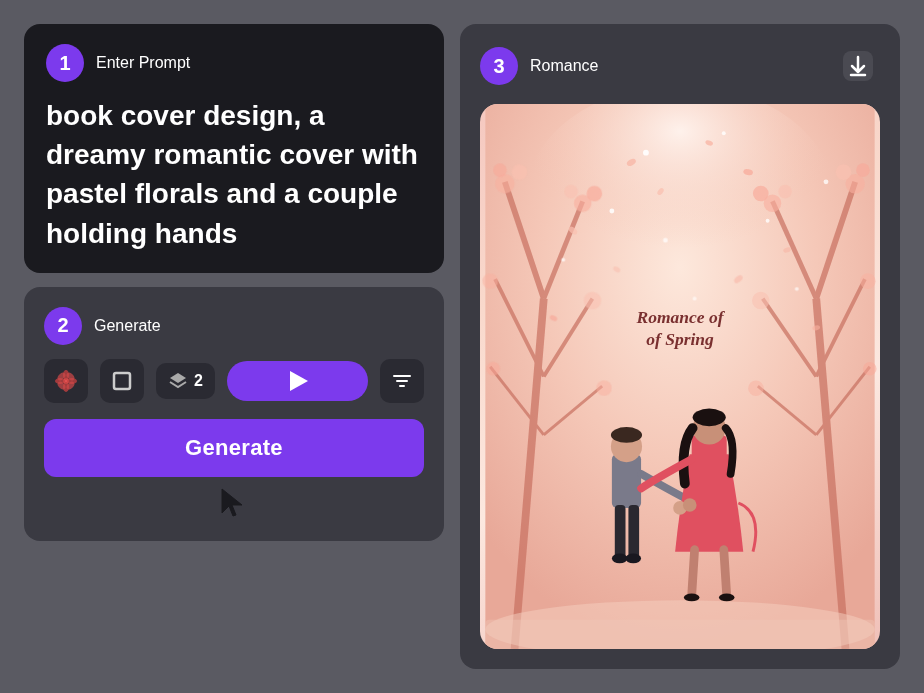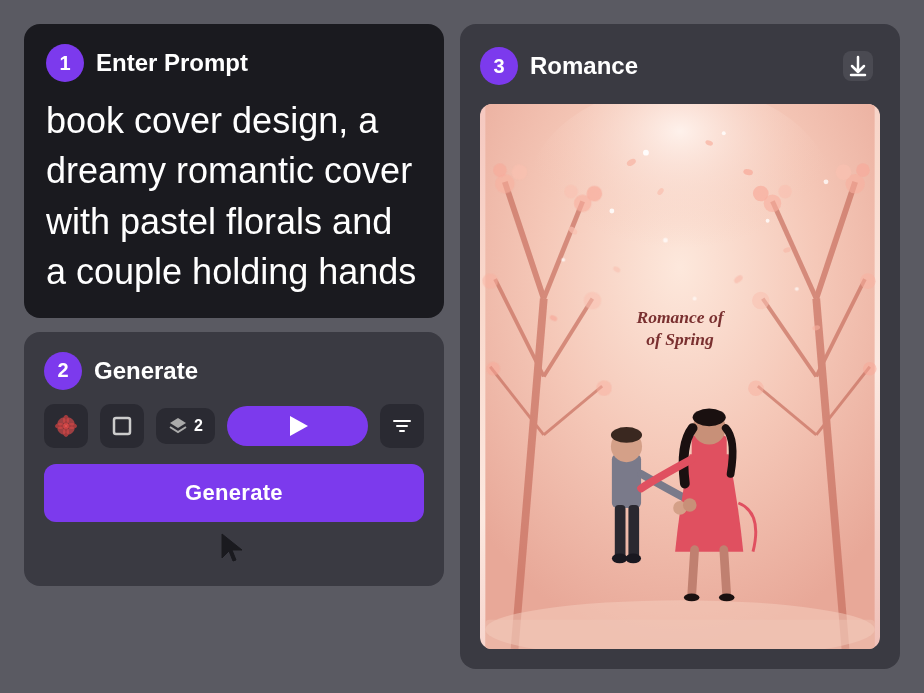--- a/index.html
+++ b/index.html
@@ -48,35 +48,35 @@
       font-size: 20px;
       font-weight: 900;
       display: flex;
       align-items: center;
       justify-content: center;
       flex-shrink: 0;
     }
 
     .card-title {
       color: white;
-      font-size: 24px;
-      font-weight: 700;
+      font-size: 16px;
+      font-weight: 400;
     }
 
     
     .prompt-card {
       background-color: #1a1a1f;
       border-radius: 16px;
       padding: 20px 22px;
     }
 
     .prompt-text {
       color: white;
-      font-size: 36px;
-      font-weight: 400;
+      font-size: 28px;
+      font-weight: 700;
       line-height: 1.4;
     }
 
     
     .generate-card {
       background-color: #3a3a42;
       border-radius: 16px;
       padding: 20px;
     }
 
@@ -199,21 +199,21 @@
       background: none;
       border: none;
       cursor: pointer;
       display: flex;
       align-items: center;
       justify-content: center;
     }
 
     .book-cover-container {
       flex: 1;
-      border-radius: 12px;
+      border-radius: 18px;
       overflow: hidden;
       position: relative;
       background: linear-gradient(160deg, #f5c8c0 0%, #f9d9cc 30%, #fce8e0 60%, #f0c0b8 100%);
       display: flex;
       align-items: flex-end;
       justify-content: center;
     }
 
     
     .book-cover-svg {

